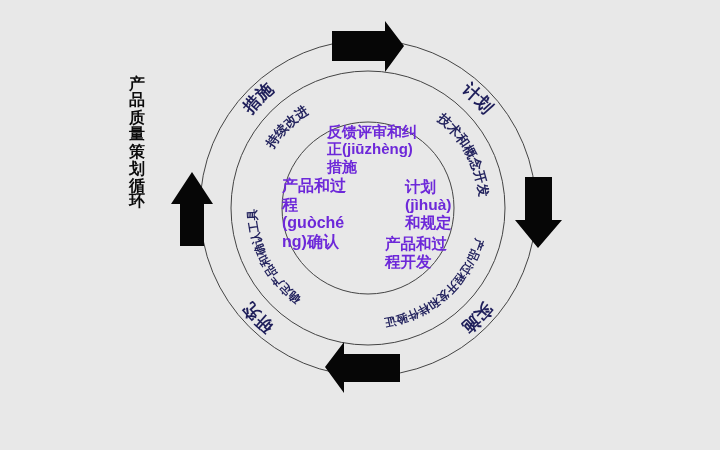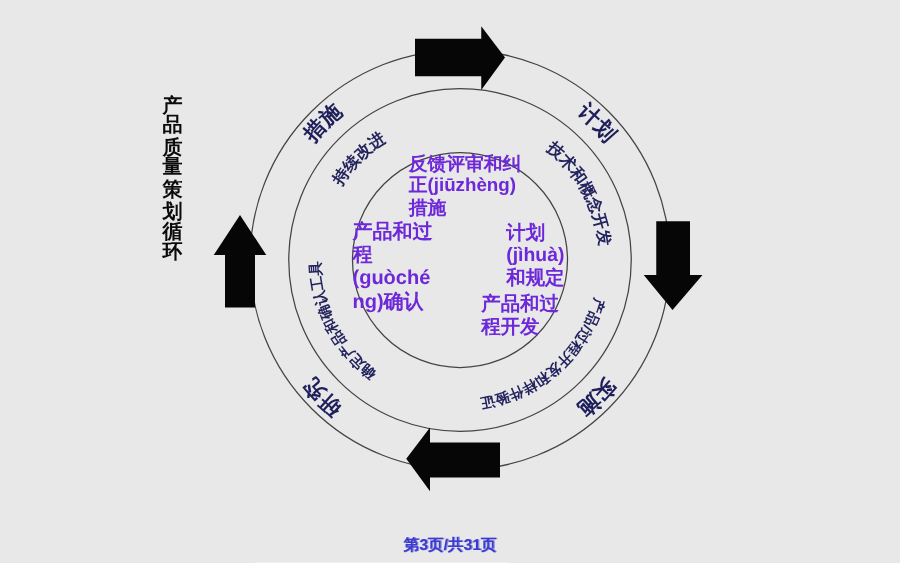--- a/index.html
+++ b/index.html
@@ -94,14 +94,13 @@
   <div class="center-block" id="center-validation">产品和过
 程
 (guòché
 ng)确认</div>
   <div class="center-block" id="center-plan">计划
 (jìhuà)
 和规定</div>
   <div class="center-block" id="center-product-process-dev">产品和过
 程开发</div>
 
-  <div id="page-footer">第3页/共31页</div>
 </div>
 
 </body></html>

